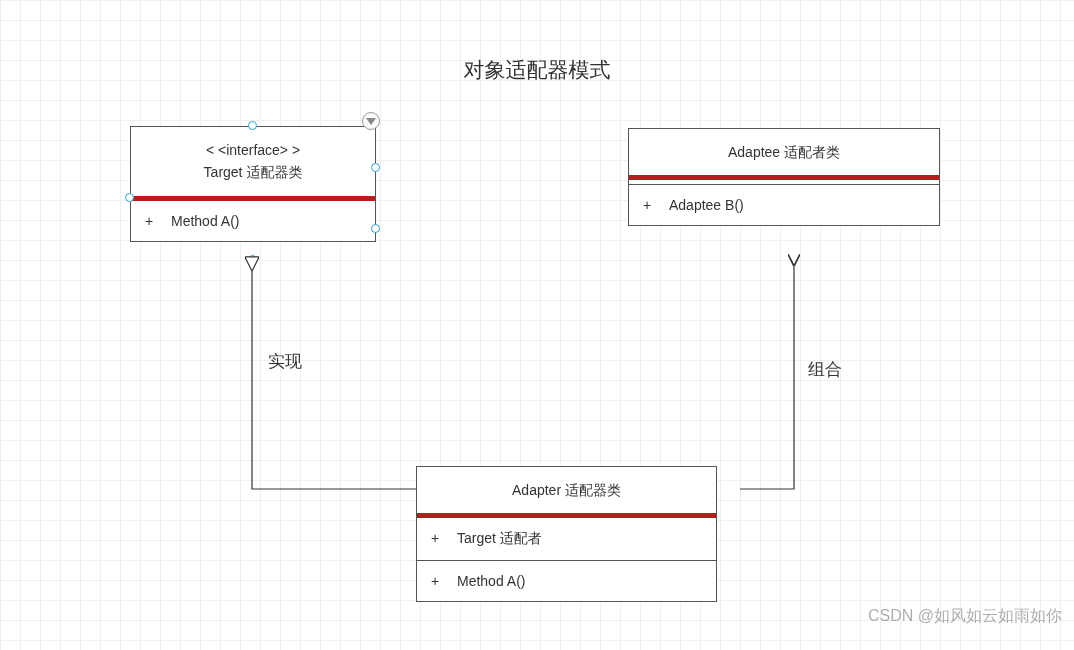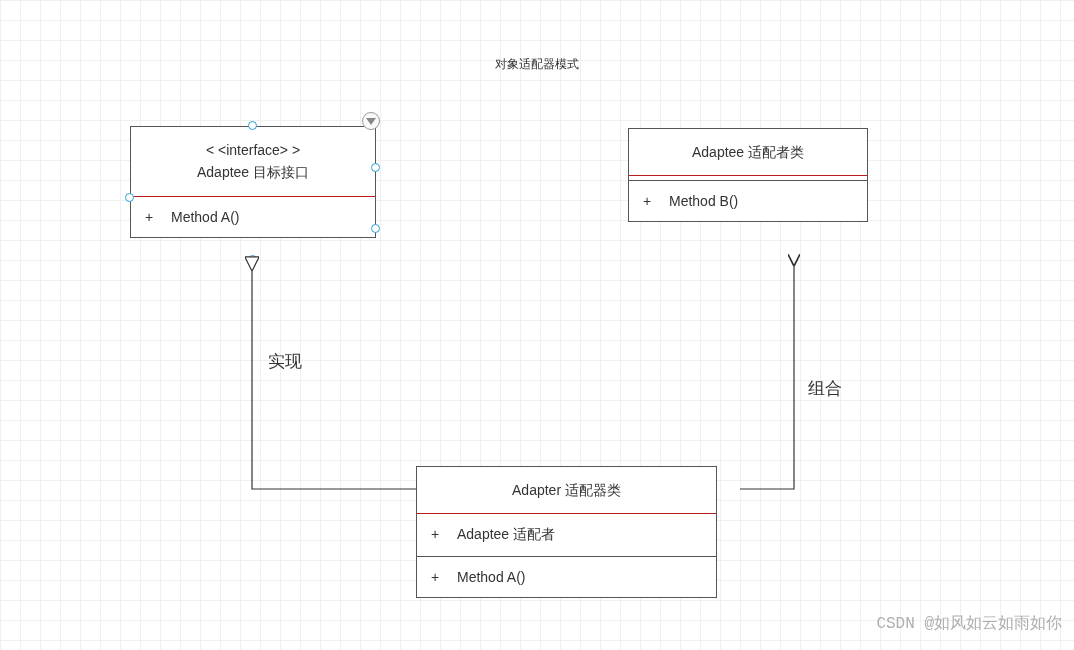--- a/index.html
+++ b/index.html
@@ -18,32 +18,32 @@
     background-image:
       linear-gradient(to right, #f0f0f0 1px, transparent 1px),
       linear-gradient(to bottom, #f0f0f0 1px, transparent 1px);
     background-size: 20px 20px;
   }
   .canvas { position: absolute; inset: 0; }
   .title {
     position: absolute;
     top: 56px; left: 0; right: 0;
     text-align: center;
-    font-size: 12px;
+    font-size: 21px;
     color: #333;
   }
   .uml-class {
     position: absolute;
     background: #fff;
     border: 1px solid #555;
   }
   .uml-header {
     text-align: center;
     padding: 12px 8px;
-    border-bottom: 1px solid #b91c1c;
+    border-bottom: 5px solid #b91c1c;
     font-size: 14px;
     color: #333;
     line-height: 1.6;
   }
   .uml-row {
     padding: 12px 14px;
     font-size: 14px;
     color: #333;
     display: flex;
     gap: 18px;
@@ -53,24 +53,23 @@
   .vis { width: 8px; }
   .edge-label {
     position: absolute;
     font-size: 17px;
     color: #333;
     background: transparent;
   }
   .watermark {
     position: absolute;
     right: 12px;
-    bottom: 16px;
+    bottom: 23px;
     color: rgba(120,120,120,0.6);
     font-size: 16px;
-    font-family: Liberation Mono, monospace;
   }
   .handle {
     position: absolute;
     width: 9px; height: 9px;
     background: #fff;
     border: 1px solid #2aa1d6;
     border-radius: 50%;
   }
   .action-handle {
     position: absolute;
@@ -95,54 +94,54 @@
 
 <div class="grid-bg"></div>
 
 <div class="canvas">
 
   <div class="title">对象适配器模式</div>
 
   <div class="uml-class" style="left:130px; top:126px; width:246px;">
     <div class="uml-header">
       <div>&lt; &lt;interface&gt; &gt;</div>
-      <div>Adaptee 目标接口</div>
+      <div>Target 适配器类</div>
     </div>
     <div class="uml-row">
       <span class="vis">+</span>
       <span>Method A()</span>
     </div>
   </div>
 
   <div class="handle" style="left:125px; top:193px;"></div>
   <div class="handle" style="left:371px; top:163px;"></div>
   <div class="handle" style="left:371px; top:224px;"></div>
   <div class="handle" style="left:248px; top:121px;"></div>
   <div class="handle" style="left:248px; top:255px;"></div>
   <div class="action-handle" style="left:362px; top:112px;">
     <div class="tri-down"></div>
   </div>
 
-  <div class="uml-class" style="left:628px; top:128px; width:240px;">
+  <div class="uml-class" style="left:628px; top:128px; width:312px;">
     <div class="uml-header">
       <div>Adaptee 适配者类</div>
     </div>
     <div class="uml-row" style="border-top:1px solid #555; margin-top:4px;">
       <span class="vis">+</span>
-      <span>Method B()</span>
+      <span>Adaptee B()</span>
     </div>
   </div>
 
   <div class="uml-class" style="left:416px; top:466px; width:301px;">
     <div class="uml-header">
       <div>Adapter 适配器类</div>
     </div>
     <div class="uml-row">
       <span class="vis">+</span>
-      <span>Adaptee 适配者</span>
+      <span>Target 适配者</span>
     </div>
     <div class="uml-row">
       <span class="vis">+</span>
       <span>Method A()</span>
     </div>
   </div>
 
   <svg class="connectors" width="1074" height="650">
     <defs>
       <marker id="openTri" markerWidth="14" markerHeight="12" refX="1" refY="6" orient="auto">
@@ -152,16 +151,16 @@
         <path d="M10,0 L0,5 L10,10" fill="none" stroke="#333" stroke-width="1.4"></path>
       </marker>
     </defs>
 
     <path d="M416,489 L252,489 L252,270" fill="none" stroke="#333" stroke-width="1.2" marker-end="url(#openTri)"></path>
 
     <path d="M740,489 L794,489 L794,265" fill="none" stroke="#333" stroke-width="1.2" marker-end="url(#solidArrow)"></path>
   </svg>
 
   <div class="edge-label" style="left:268px; top:350px;">实现</div>
-  <div class="edge-label" style="left:808px; top:358px;margin-top:19px;">组合</div>
+  <div class="edge-label" style="left:808px; top:358px;">组合</div>
 
   <div class="watermark">CSDN @如风如云如雨如你</div>
 </div>
 
 </body></html>

